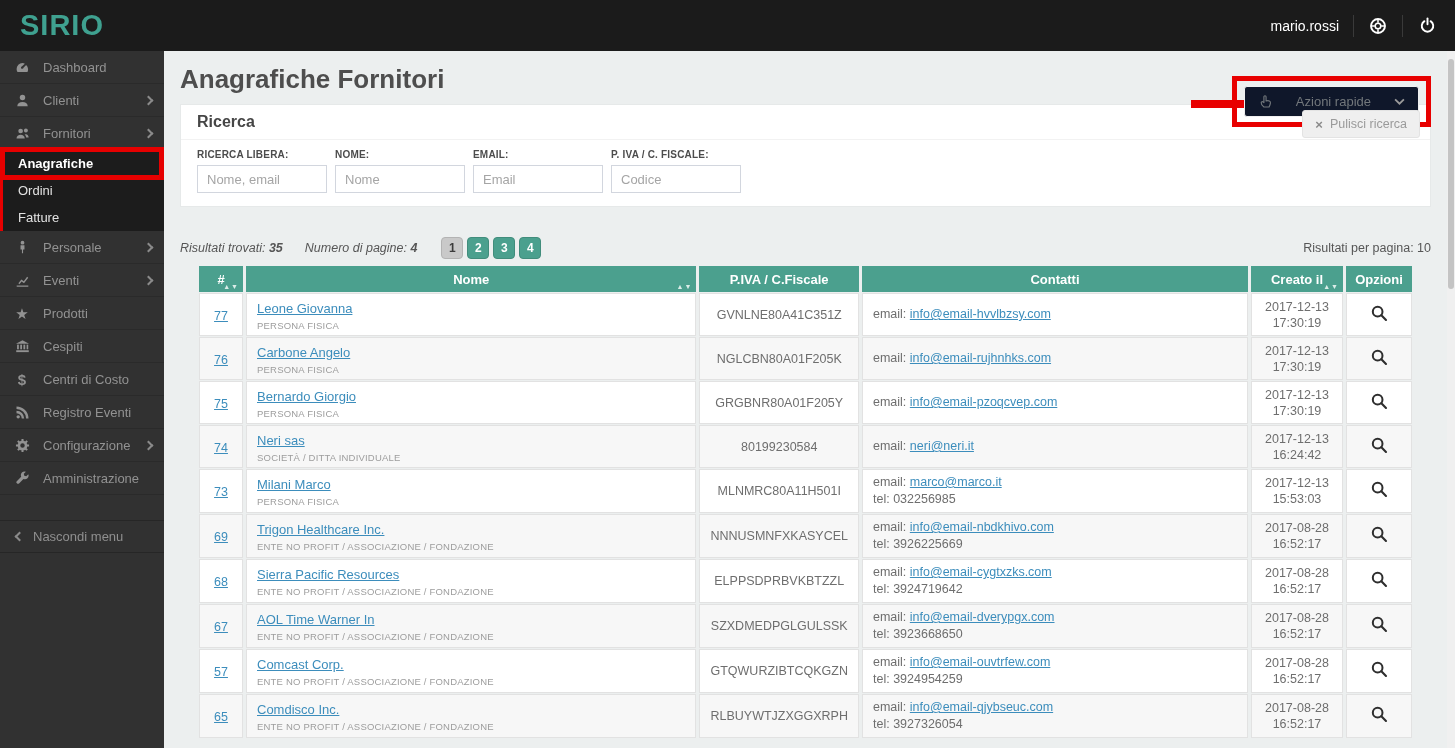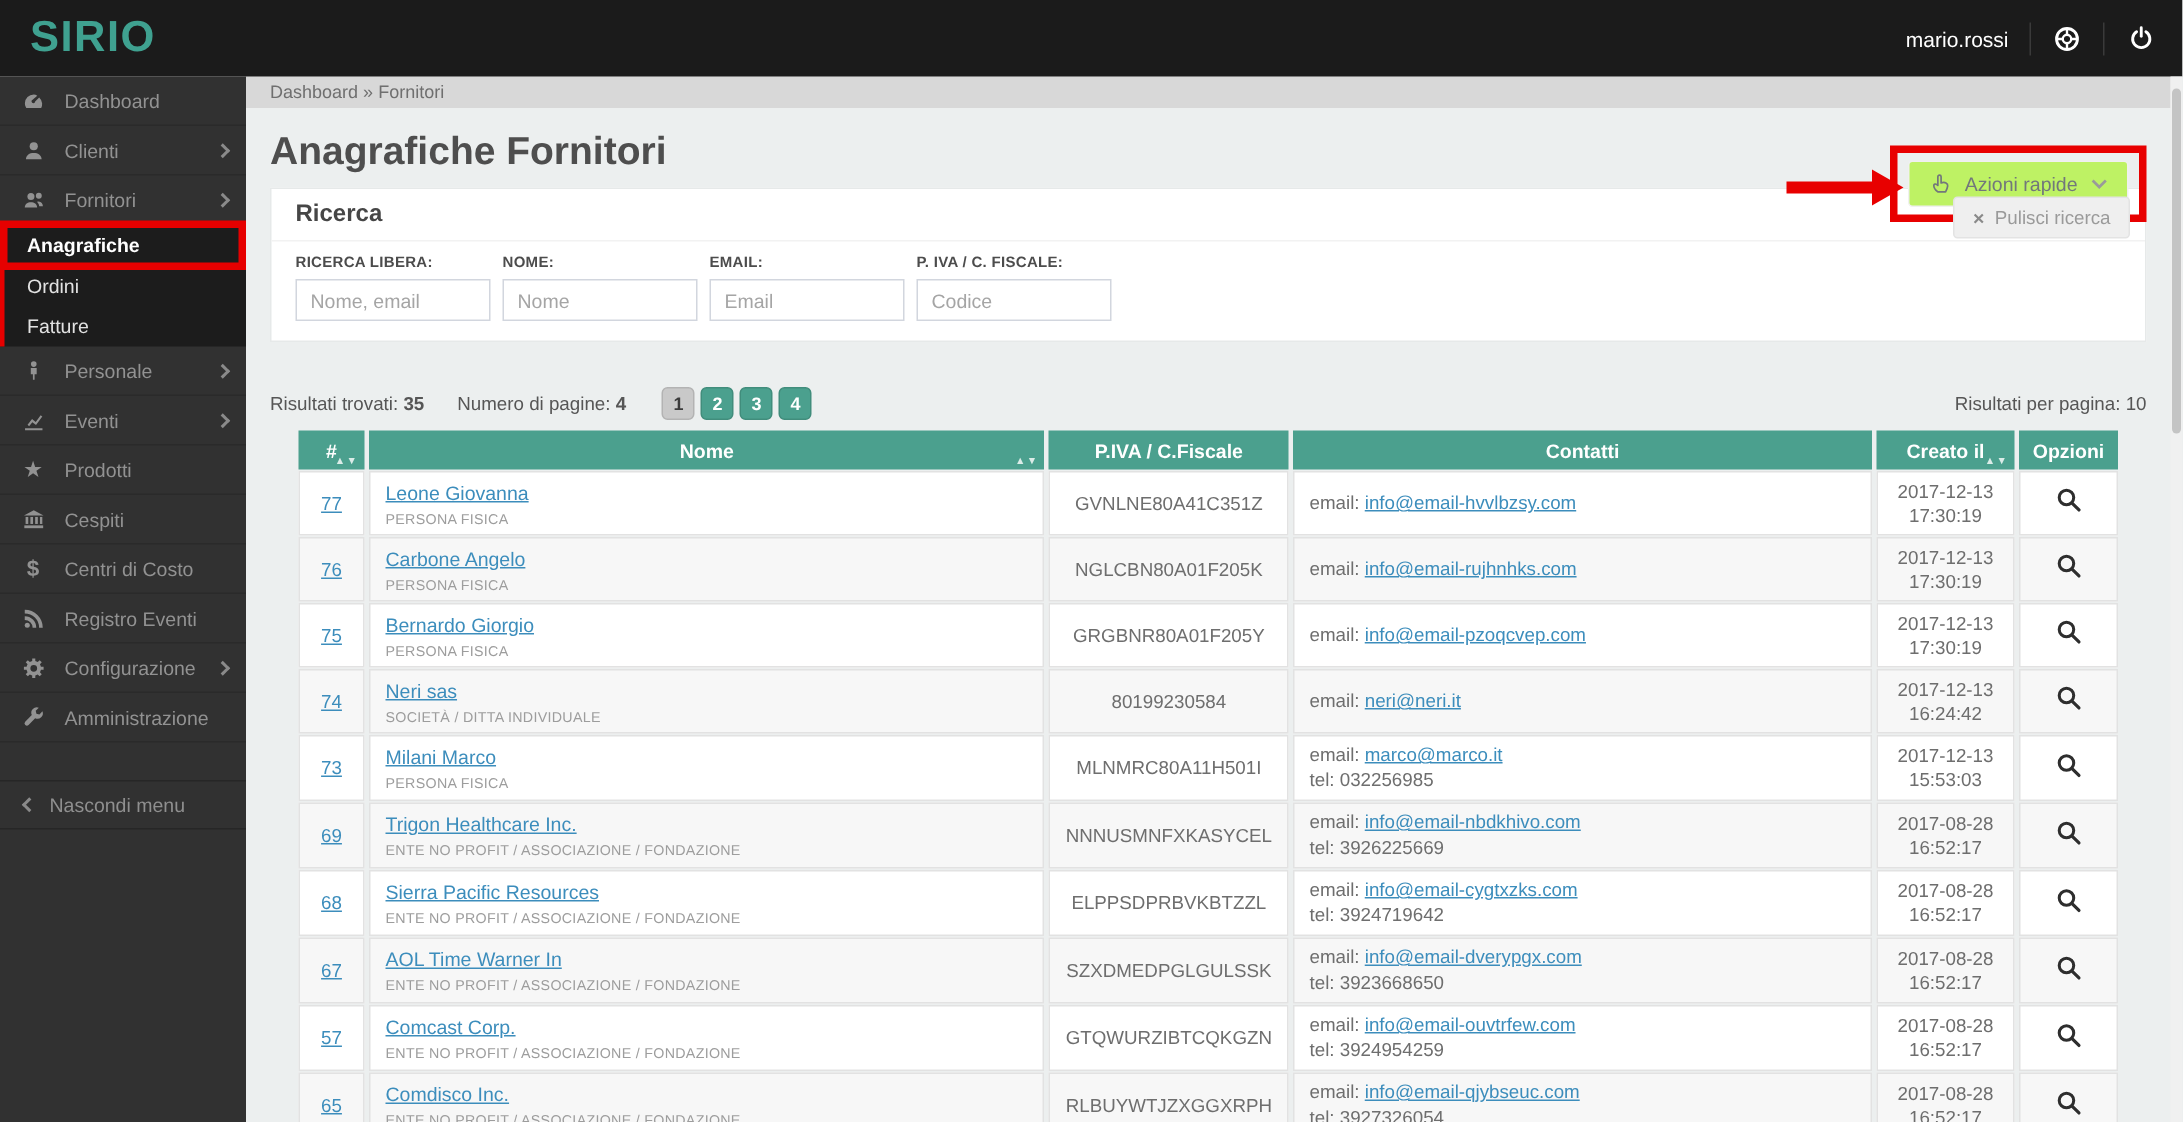--- a/index.html
+++ b/index.html
@@ -36,22 +36,22 @@
 
   
   .main { position:absolute; top:51px; left:164px; width:1283px; height:697px; }
   .breadcrumb { height:21px; background:#d8d8d8; font-size:12px; color:#6f6f6f; line-height:21px; padding-left:16px; }
   .bc-link { cursor:pointer; }
 
   .page-head { position:relative; padding:13px 16px 9px 16px; }
   .page-title { font-size:26px; font-weight:bold; color:#4e4e4e; }
 
   .qa-box { position:absolute; top:25px; right:16px; border:5px solid #e80000; padding:5px 7px; background:transparent; }
-  .qa-btn { background:#bef264; border:1px solid #f0f0f0; border-radius:3px; padding:7px 13px; color:#72777b;
-            font-size:13px; display:flex; align-items:center; gap:9px; cursor:pointer; }
+  .qa-btn { background:#0f172a; border:1px solid #f0f0f0; border-radius:3px; padding:7px 13px; color:#72777b;
+            font-size:13px; display:flex; align-items:center; gap:23px; cursor:pointer; }
   .qa-btn svg { display:block; }
   .qa-arrow { position:absolute; top:41px; right:178px; width:78px; height:24px; pointer-events:none; }
   .qa-arrow .shaft { position:absolute; left:0; top:8px; width:57px; height:8px; background:#e80000; }
   .qa-arrow .head { position:absolute; right:0; top:0; width:0; height:0;
                     border-top:12px solid transparent; border-bottom:12px solid transparent; border-left:21px solid #e80000; }
 
   
   .panel { margin:0 16px; background:#fff; border:1px solid #e6e9e9; }
   .panel-head { position:relative; height:35px; border-bottom:1px solid #f2f2f2; display:flex; align-items:center; padding:0 16px; }
   .panel-title { font-size:16px; font-weight:bold; color:#464646; }
@@ -60,21 +60,21 @@
   .clear-btn .x { font-weight:bold; color:#8a8a8a; font-size:13px; line-height:1; }
   .panel-body { padding:9px 16px 13px 16px; display:flex; }
   .fgroup { width:138px; }
   .fgroup label { display:block; font-size:10px; font-weight:bold; color:#4c4c4c; letter-spacing:.2px; margin-bottom:5px; }
   .fgroup input { width:130px; height:28px; border:1px solid #d2d6de; padding:0 9px; font-size:13px; color:#444;
                   font-family:"Liberation Sans",sans-serif; outline:none; }
   .fgroup input::placeholder { color:#a5a5a5; }
 
   
   .results-bar { margin:30px 16px 6px 16px; display:flex; align-items:center; font-size:12.5px; color:#565656; }
-  .results-bar .grp { margin-right:22px; }
+  .results-bar .grp { margin-right:22px;font-style:italic; }
   .results-bar b { font-weight:bold; }
   .pages { display:flex; gap:4px; margin-left:2px; }
   .pg-btn { min-width:22px; height:22px; border-radius:4px; background:#4ba08e; border:1px solid #418d7c; color:#fff;
             font-size:12px; font-weight:bold; display:flex; align-items:center; justify-content:center; cursor:pointer; }
   .pg-btn.active { background:#c9c9c9; border-color:#b3b3b3; color:#3c3c3c; }
   .per-page { margin-left:auto; }
 
   
   .tbl-wrap { margin:4px 32px 0 32px; }
   table { width:100%; border-collapse:separate; border-spacing:3px 1px; }
@@ -238,25 +238,20 @@
       </span>
       <span>Amministrazione</span>
     </div>
     <div class="collapse-item">
       <span class="chev-left"></span>
       <span>Nascondi menu</span>
     </div>
   </div>
 
 <div class="main">
-  <div class="breadcrumb">
-    <span class="bc-link">Dashboard</span>
-    <span>»</span>
-    <span>Fornitori</span>
-  </div>
 
   <div class="page-head">
     <div class="page-title">Anagrafiche Fornitori</div>
 
     <div class="qa-arrow">
       <span class="shaft"></span>
         <span class="head"></span>
     </div>
     <div class="qa-box">
       <div class="qa-btn">

